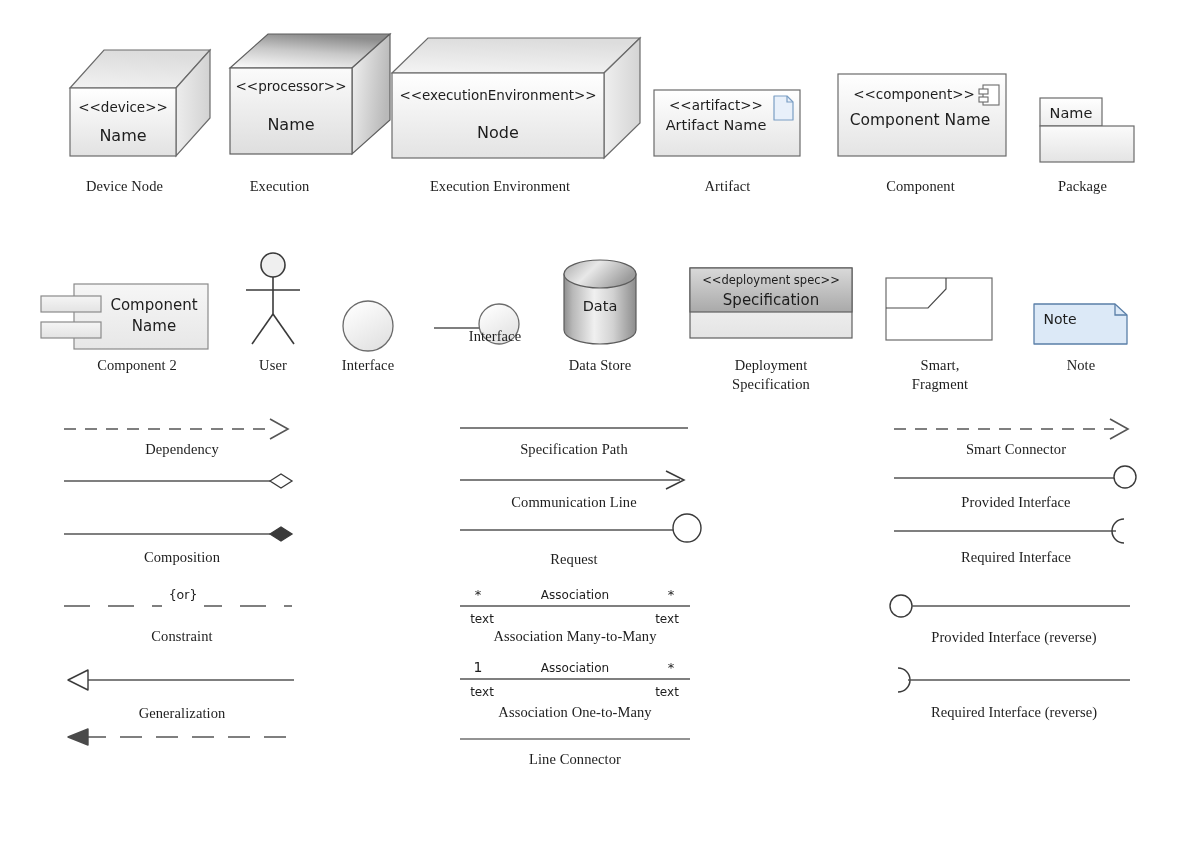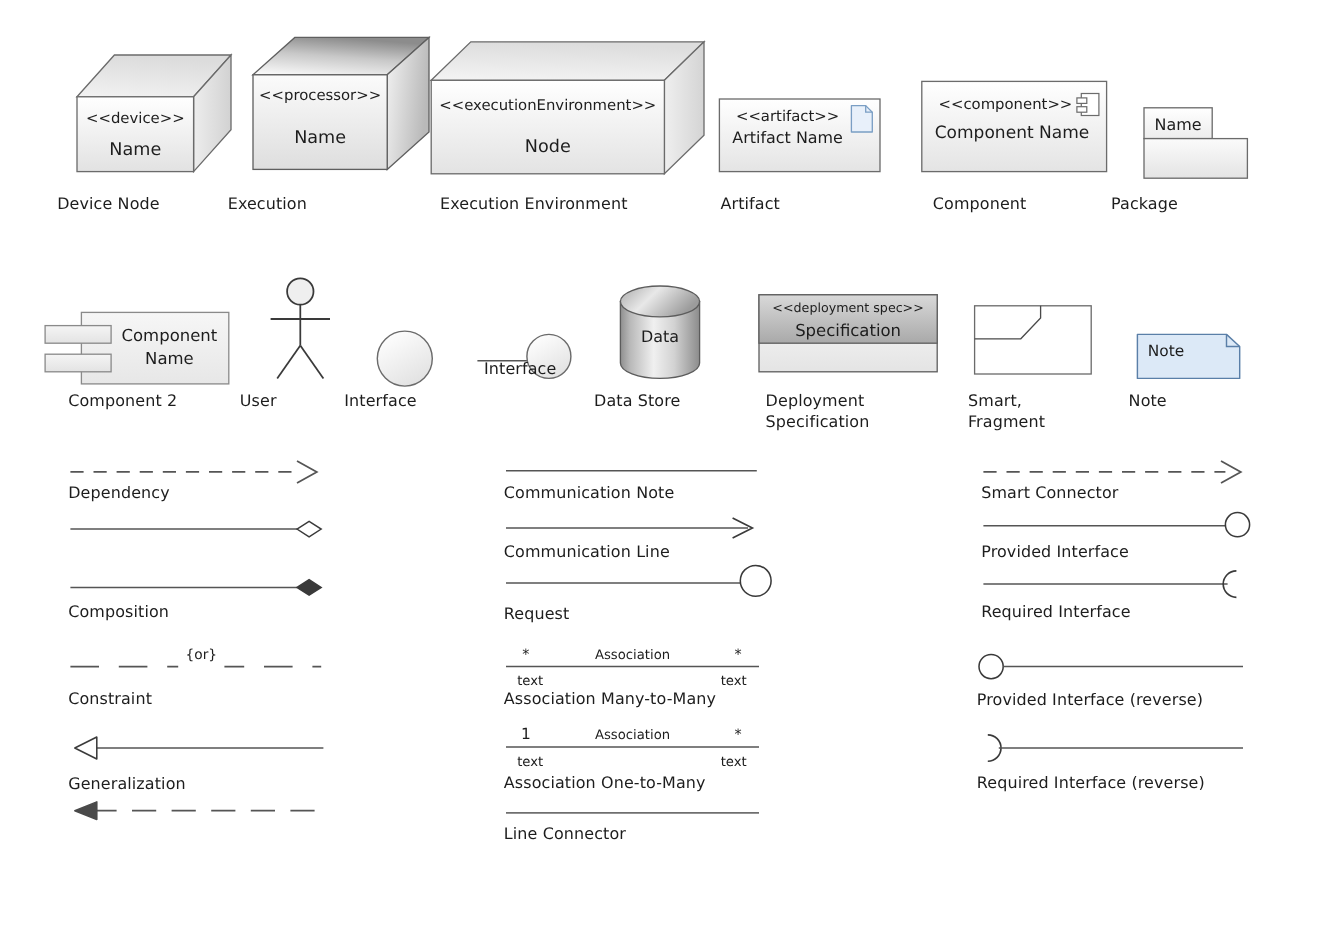--- a/index.html
+++ b/index.html
@@ -17,25 +17,27 @@
     overflow: hidden;
   }
   #stage {
     position: absolute;
     left: 0; top: 0;
     width: 1200px;
     height: 846px;
   }
   .caption {
     position: absolute;
+    text-align: center;
     font-size: 14.5px;
     color: #1d1d1d;
     line-height: 19px;
     white-space: pre-line;
     letter-spacing: 0.1px;
+    font-family: Liberation Serif, serif;
   }
   .svgwrap { position: absolute; }
   svg { display: block; overflow: visible; }
   .lbl {
     font-family: "DejaVu Sans", "Liberation Sans", sans-serif;
     fill: #1d1d1d;
   }
 </style>
 </head>
 <body>
@@ -349,21 +351,21 @@
       <line x1="22" y1="11" x2="232" y2="11" stroke="#555555" stroke-width="1.6" stroke-dasharray="22,14"></line>
       <polygon points="6,11 26,3 26,19" fill="#4a4a4a" stroke="#4a4a4a" stroke-width="1.4" stroke-linejoin="round"></polygon>
     </svg>
   </div>
 
   <div class="svgwrap" style="left:458px; top:422px;">
     <svg width="232" height="12" viewBox="0 0 232 12">
       <line x1="2" y1="6" x2="230" y2="6" stroke="#555555" stroke-width="1.4"></line>
     </svg>
   </div>
-  <div class="caption" style="left:458px; top:440px; width:232px;">Communication Note</div>
+  <div class="caption" style="left:458px; top:440px; width:232px;">Specification Path</div>
 
   <div class="svgwrap" style="left:458px; top:468px;">
     <svg width="232" height="22" viewBox="0 0 232 22">
       <line x1="2" y1="12" x2="222" y2="12" stroke="#555555" stroke-width="1.4"></line>
       <path d="M208,3 L226,12 L208,21" fill="none" stroke="#3a3a3a" stroke-width="1.5"></path>
     </svg>
   </div>
   <div class="caption" style="left:458px; top:493px; width:232px;">Communication Line</div>
 
   <div class="svgwrap" style="left:458px; top:512px;">

